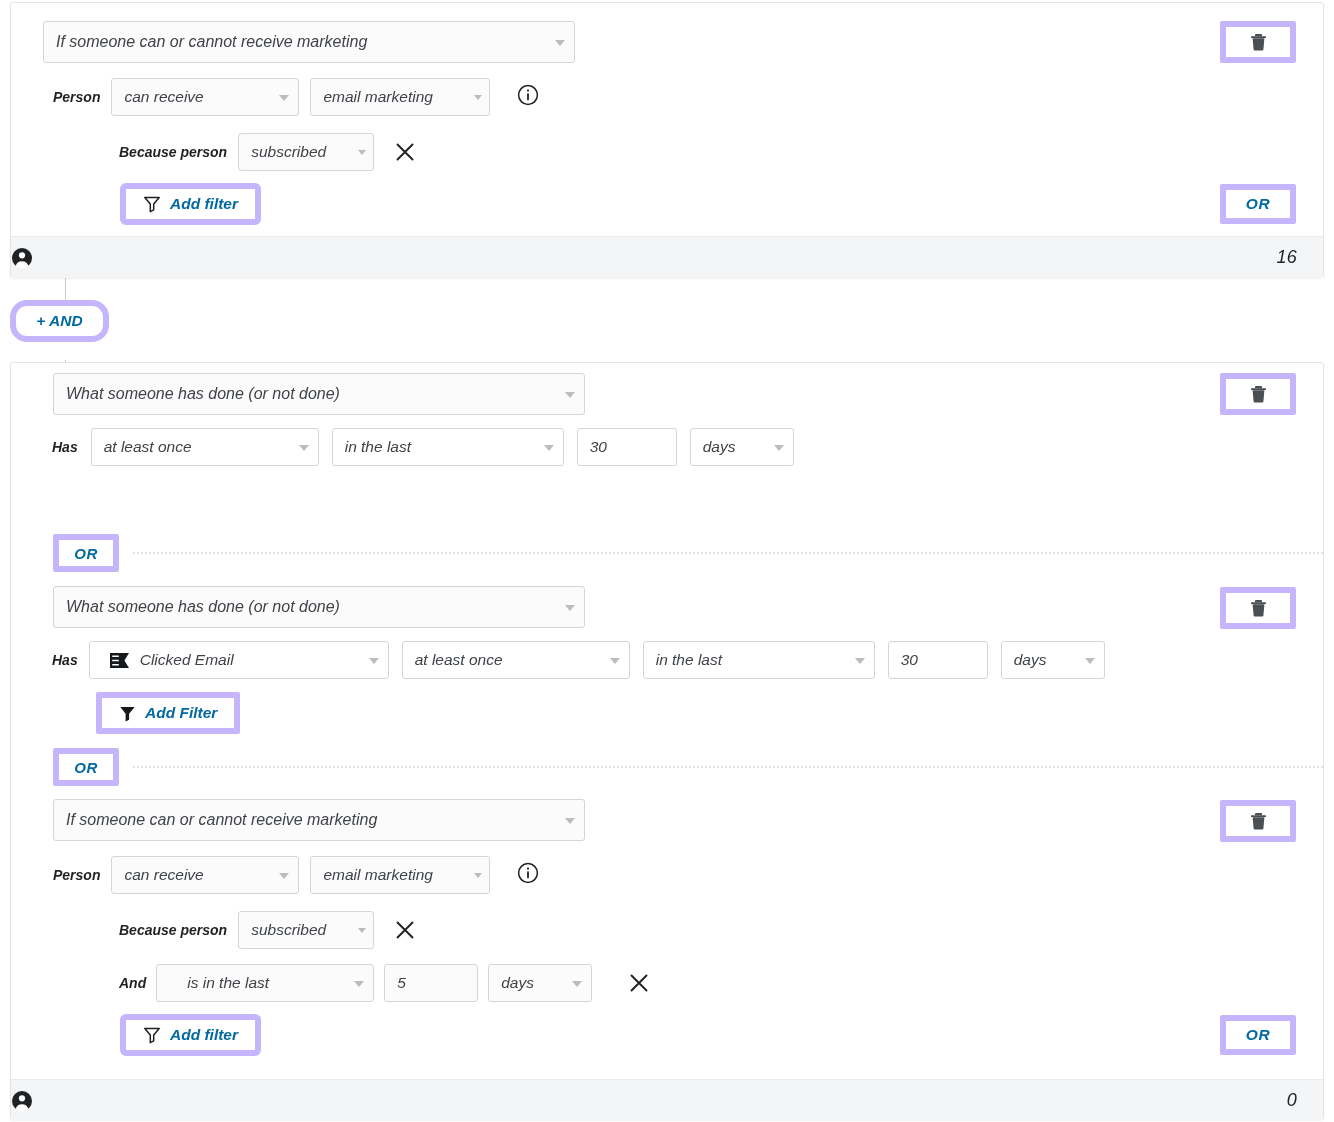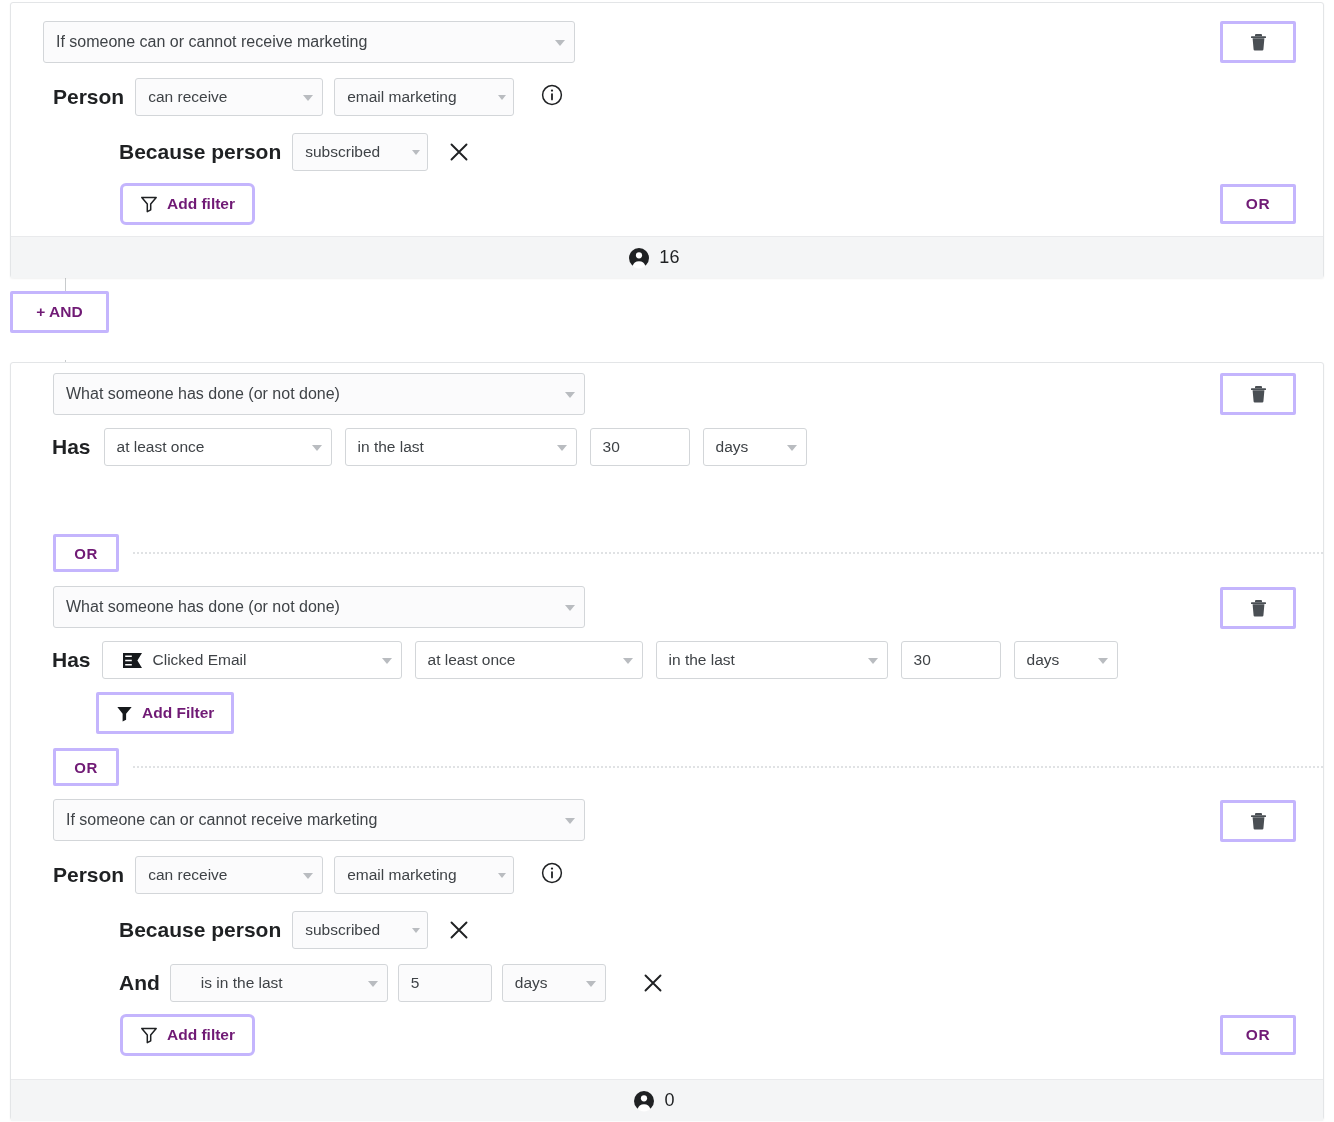--- a/index.html
+++ b/index.html
@@ -5,21 +5,21 @@
   * { box-sizing: border-box; }
   html, body {
     margin: 0; padding: 0;
     width: 1334px; height: 1122px;
     background: #ffffff;
     font-family: "Liberation Sans", sans-serif;
     color: #1f2123;
     overflow: hidden;
   }
 
-  .canvas { position: relative; width: 1334px; height: 1122px; }
+  .canvas { position: relative; width: 1334px; height: 1122px; font-style: italic; }
 
   
   .connector {
     position: absolute;
     left: 65px;
     width: 1px;
     background: #c8cbcd;
     z-index: 0;
   }
 
@@ -33,21 +33,21 @@
     box-shadow: 0 1px 2px rgba(0,0,0,0.06);
     z-index: 1;
   }
   .card-body { position: relative; }
   .card-footer {
     background: #f4f5f6;
     border-top: 1px solid #e9eaec;
     height: 42px;
     display: flex;
     align-items: center;
-    justify-content: center;
+    justify-content: space-between;
     padding-right: 26px;
     gap: 9px;
   }
   .people-count {
     font-size: 18px;
     color: #1f2123;
     letter-spacing: .2px;
   }
 
   
@@ -87,36 +87,36 @@
     align-items: center;
     border: 1px solid #d3d6d9;
     border-radius: 3px;
     background: #ffffff;
     height: 38px;
     padding: 0 12px;
     font-size: 15.5px;
     color: #3f4347;
   }
   .lbl {
-    font-size: 21px;
+    font-size: 14px;
     font-weight: bold;
     color: #1f2123;
     white-space: nowrap;
   }
 
   .btn {
     display: inline-flex;
     align-items: center;
     justify-content: center;
     gap: 9px;
-    border: 3px solid #c4b5fd;
+    border: 6px solid #c4b5fd;
     background: #ffffff;
     font-size: 15.5px;
     font-weight: bold;
-    color: #701a75;
+    color: #0369a1;
     cursor: pointer;
   }
   .btn-addfilter {
     height: 42px;
     border-radius: 6px;
     padding: 0 17px;
   }
   .btn-addfilter-sq {
     height: 42px;
     border-radius: 2px;
@@ -252,21 +252,21 @@
     <div class="card-footer">
       <svg width="22" height="22" viewBox="0 0 22 22">
         <circle cx="11" cy="11" r="10" fill="#1f2123"></circle>
         <circle cx="11" cy="8.3" r="3.1" fill="#ffffff"></circle>
         <path d="M4.6 19.3a6.6 6.6 0 0 1 12.8 0 10 10 0 0 1-12.8 0z" fill="#ffffff"></path>
       </svg>
       <span class="people-count">16</span>
     </div>
   </div>
 
-  <div class="btn btn-and" style="top:291px;">
+  <div class="btn btn-and" style="top:300px;border-radius:17px;">
     <span>+ AND</span>
   </div>
 
   <div class="card" style="top:362px;height:758px;">
     <div class="card-body" style="height:716px;">
 
       <div class="row" style="left:42px;top:10px;">
         <div class="select" style="width:532px;height:42px;font-size:16px;">
           <span>What someone has done (or not done)</span>
           <span class="caret"></span>

